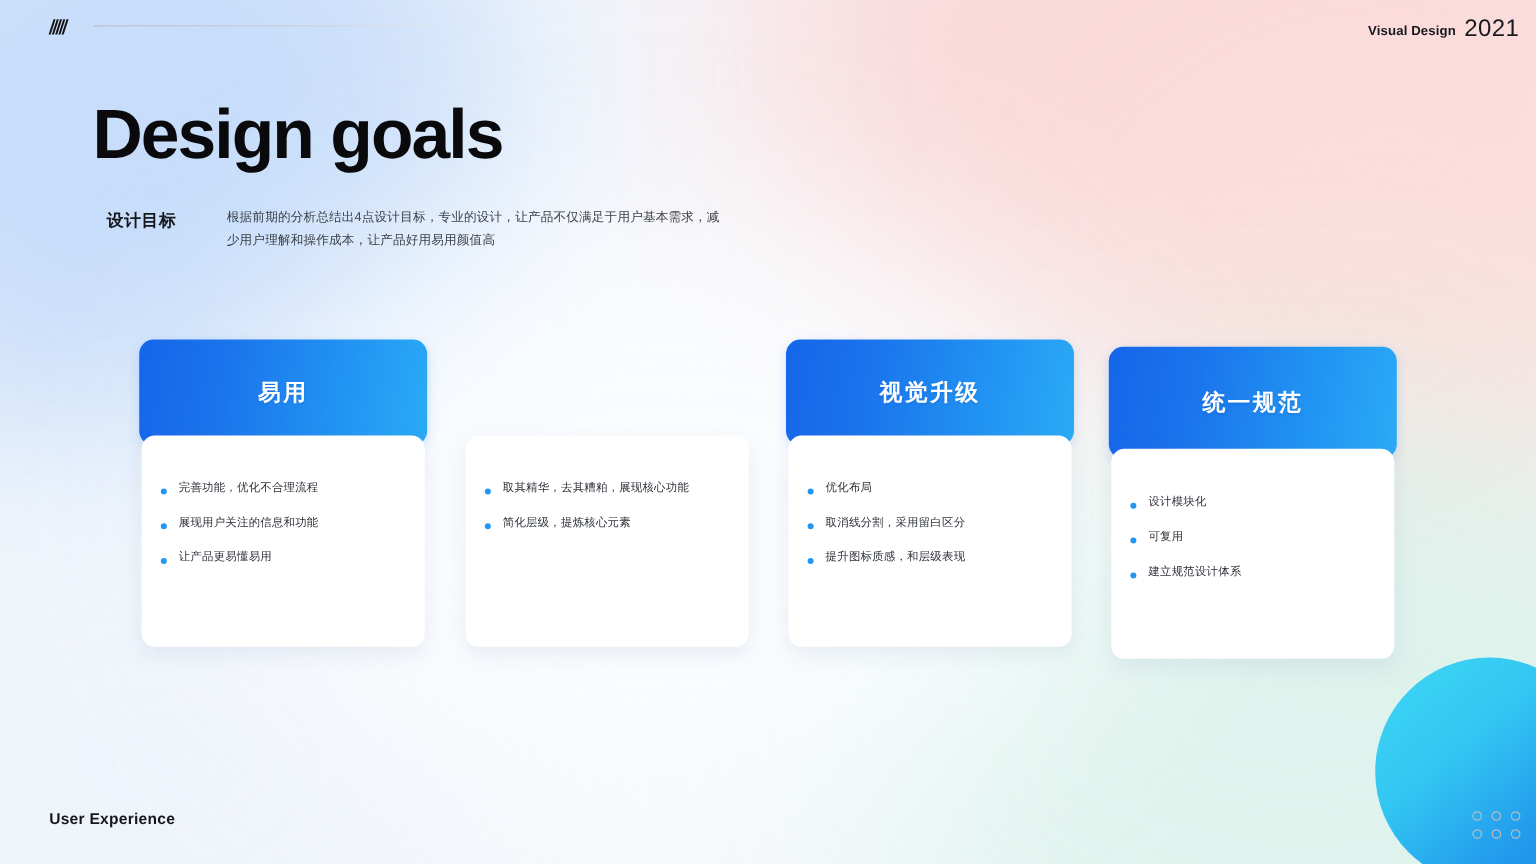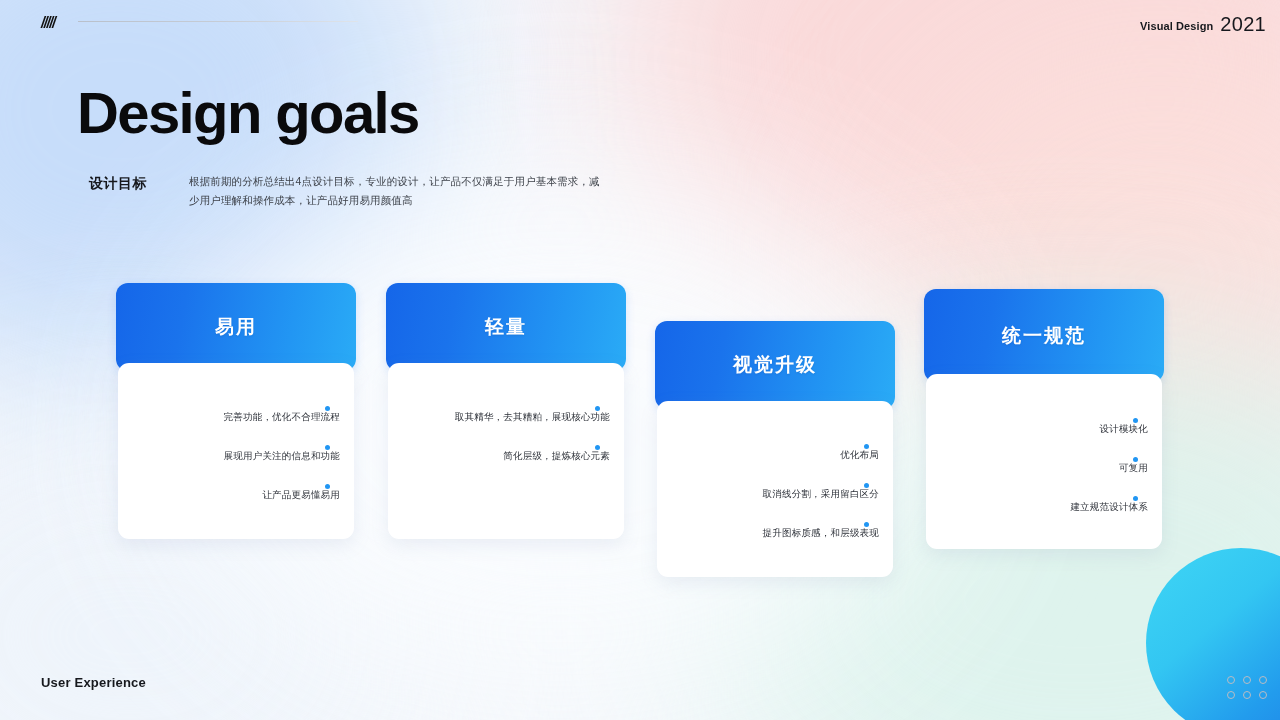--- a/index.html
+++ b/index.html
@@ -119,21 +119,21 @@
   .cards {
     position:absolute; left:116px; top:283px;
     width:1048px; height:262px;
   }
   .card {
     position:absolute; top:0;
     width:240px; height:256px;
   }
   .card.c0 { left:0px;   }
   .card.c1 { left:270px; }
-  .card.c2 { left:539px;margin-top:38px; }
+  .card.c2 { left:539px; }
   .card.c3 { left:808px; top:6px; height:260px; }
 
   .card-head {
     position:absolute; left:0; top:0;
     width:100%; height:88px;
     border-radius:12px;
     background:linear-gradient(100deg,#1566e9 0%, #1a73ec 28%, #2296f3 72%, #2aabf6 100%);
     display:flex; align-items:center; justify-content:center;
     box-shadow:0 3px 10px rgba(26,106,232,.16);
   }
@@ -151,23 +151,22 @@
     width:236px; height:176px;
     background:#fff;
     border-radius:11px;
     box-shadow:0 6px 18px rgba(120,140,175,.13);
     padding:38px 0 0 0;
   }
   .card.c3 .card-body { top:85px; height:175px; padding-top:39px; }
 
   .bullets { list-style:none; padding:0 14px 0 16px; }
   .bullets li {
-    display:flex; align-items:flex-end;
+    display:flex; align-items:center;
     margin-bottom:16px;
-    flex-direction:column;
   }
   .bullets li:last-child { margin-bottom:0; }
 
   .bullet-dot {
     flex:none;
     width:5px; height:5px;
     border-radius:50%;
     background:#2196f3;
     margin-top:5px; margin-right:10px;
   }
@@ -243,23 +242,20 @@
             </li>
           <li>
               <span class="bullet-dot"></span>
               <span class="bullet-text">让产品更易懂易用</span>
             </li>
         </ul>
       </div>
     </div>
 
     <div class="card c1">
-      <div class="card-head">
-        <span class="card-title">轻量</span>
-      </div>
       <div class="card-body">
         <ul class="bullets">
           <li>
               <span class="bullet-dot"></span>
               <span class="bullet-text">取其精华，去其糟粕，展现核心功能</span>
             </li>
           <li>
               <span class="bullet-dot"></span>
               <span class="bullet-text">简化层级，提炼核心元素</span>
             </li>

